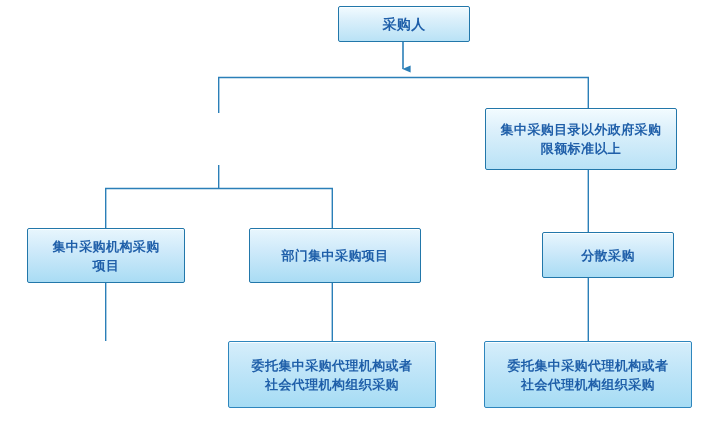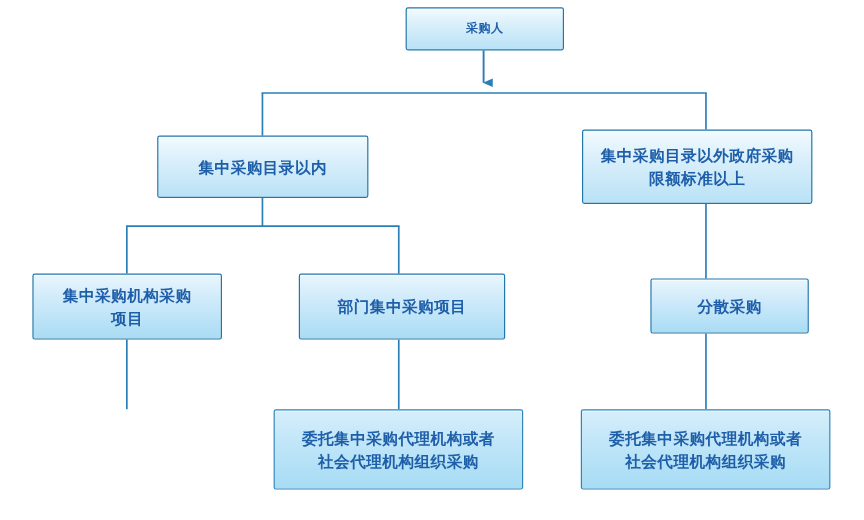--- a/index.html
+++ b/index.html
@@ -53,21 +53,21 @@
   }
   
   .node.tone-b {
     background: linear-gradient(to bottom, #e8f6fd 0%, #cfeafa 40%, #a9dcf4 100%);
   }
   .node.tone-c {
     background: linear-gradient(to bottom, #d6eefb 0%, #bfe5f8 45%, #a6dcf4 100%);
     border-color: #2e86bd;
   }
   .node.root {
-    font-size: 10px;
+    font-size: 14px;
   }
 </style>
 </head>
 <body>
 
 <div id="canvas">
 
   <svg id="wires" viewBox="0 0 720 433" width="720" height="433" aria-hidden="true">
     <defs>
       <marker id="arrowhead" markerWidth="9" markerHeight="9" refX="4.2" refY="7.6" orient="auto" markerUnits="userSpaceOnUse">
@@ -100,23 +100,20 @@
       <line x1="105.7" y1="283" x2="105.7" y2="341" stroke="#2b7fb8" stroke-width="1.4"></line>
       <line x1="332.3" y1="283" x2="332.3" y2="341" stroke="#2b7fb8" stroke-width="1.4"></line>
       <line x1="588.3" y1="278" x2="588.3" y2="341" stroke="#2b7fb8" stroke-width="1.4"></line>
     </g>
   </svg>
 
   <div class="node root" style="left:338px; top:6px; width:132px; height:36px;">
     <span class="label">采购人</span>
   </div>
 
-  <div class="node" style="left:131px; top:113px; width:176px; height:52px;">
-    <span class="label">集中采购目录以内</span>
-  </div>
 
   <div class="node" style="left:485px; top:108px; width:192px; height:62px;">
     <span class="label">集中采购目录以外政府采购
 限额标准以上</span>
   </div>
 
   <div class="node tone-b" style="left:27px; top:228px; width:158px; height:55px;justify-content:flex-end;">
     <span class="label">集中采购机构采购
 项目</span>
   </div>

